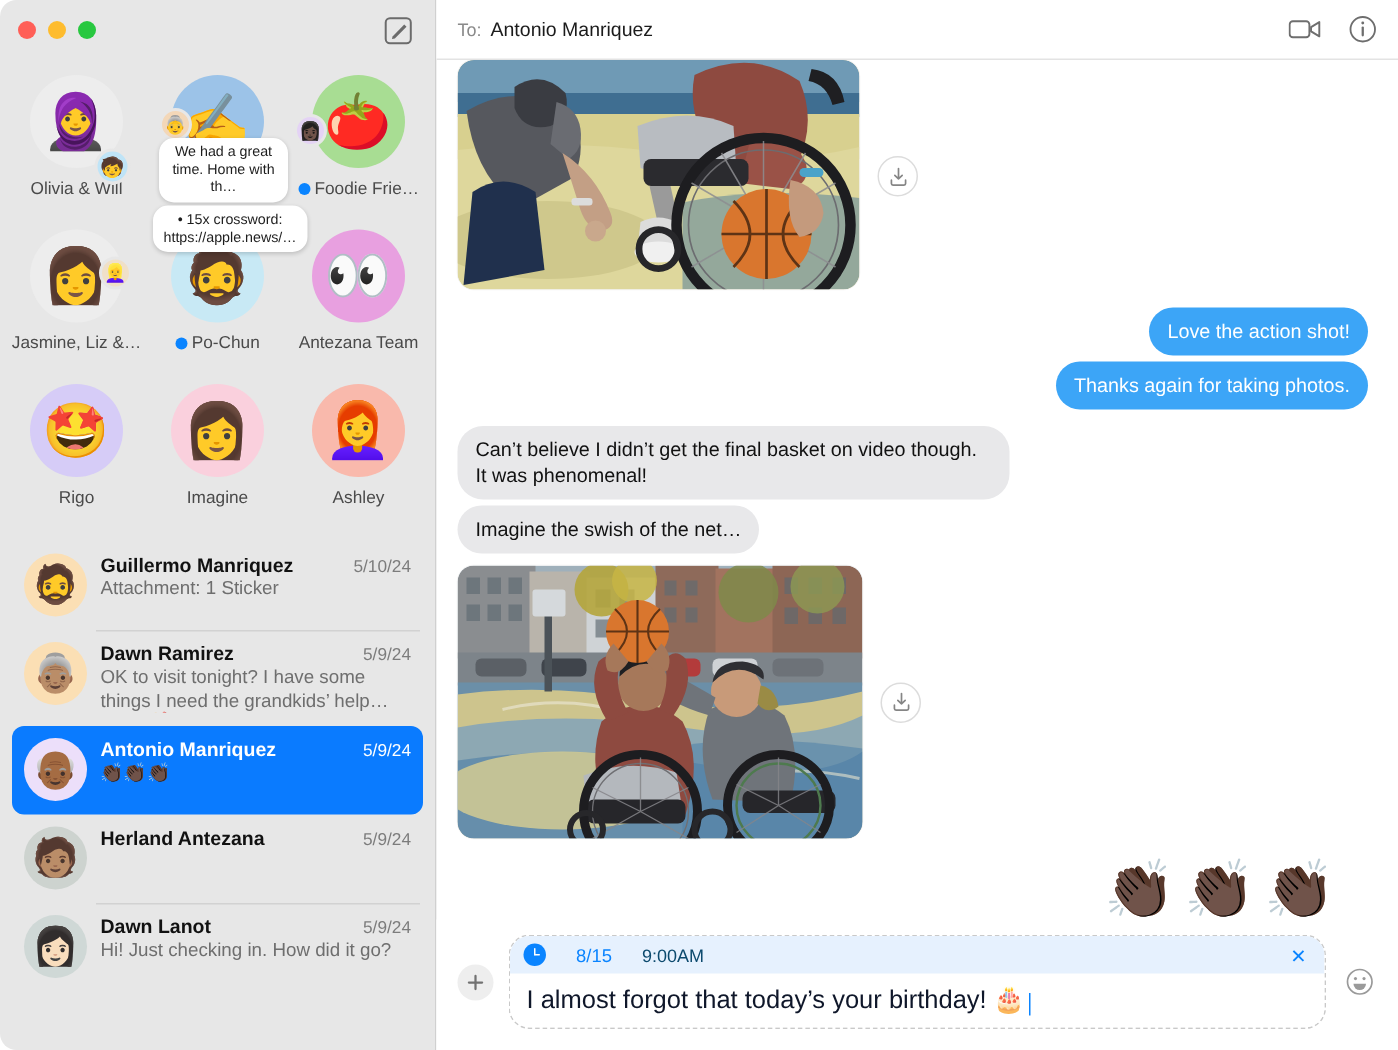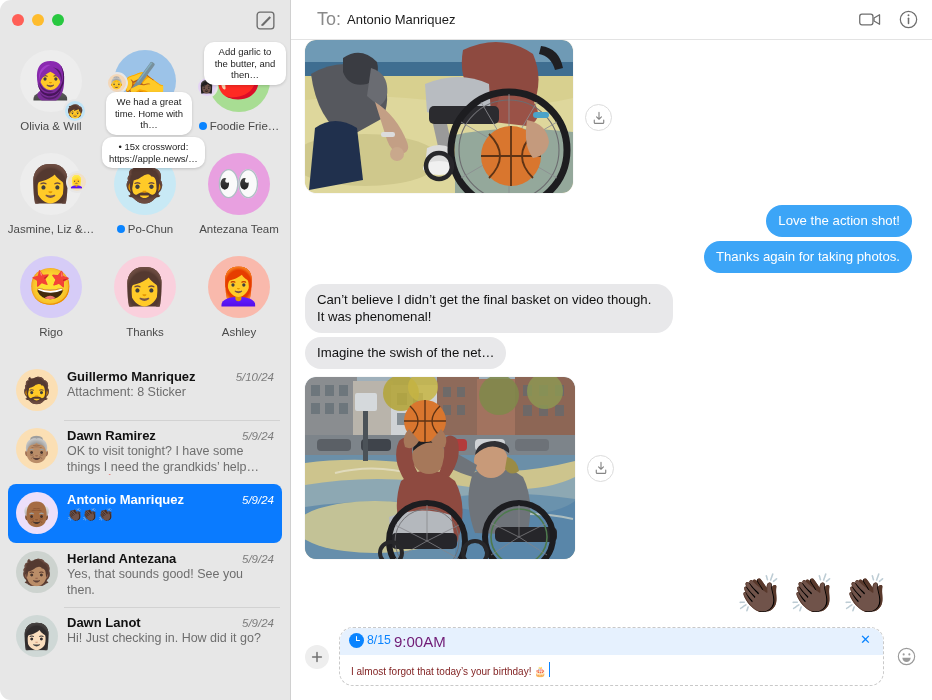--- a/index.html
+++ b/index.html
@@ -158,21 +158,21 @@
     overflow: hidden;
     position: relative;
   }
   .conv-body { flex: 1 1 auto; min-width: 0; }
   .conv-top { display: flex; align-items: baseline; gap: 6px; }
   .conv-name {
     font-size: 13px; font-weight: bold; color: #111;
     white-space: nowrap; overflow: hidden; text-overflow: ellipsis;
     flex: 1 1 auto;
   }
-  .conv-date { font-size: 11.5px; color: #7c7c7c; flex: 0 0 auto; font-style: italic; }
+  .conv-date { font-size: 11.5px; color: #7c7c7c; flex: 0 0 auto; }
   .conv-snippet {
     font-size: 12.5px; color: #6e6e6e;
     line-height: 15.5px;
     margin-top: 1px;
     display: -webkit-box; -webkit-line-clamp: 2; -webkit-box-orient: vertical;
     overflow: hidden;
   }
   .conv.selected .conv-name,
   .conv.selected .conv-date,
   .conv.selected .conv-snippet { color: #ffffff; }
@@ -189,21 +189,21 @@
   .main-header {
     height: 40px;
     flex: 0 0 40px;
     display: flex;
     align-items: center;
     padding: 0 14px 0 14px;
     background: rgba(255,255,255,0.88);
     border-bottom: 1px solid #e3e3e3;
     z-index: 10;
   }
-  .to-label { font-size: 18px; color: #8a8a8a; margin-right: 6px; margin-left: 12px; }
+  .to-label { font-size: 12px; color: #8a8a8a; margin-right: 6px; }
   .to-name { font-size: 13px; color: #1b1b1b; }
   .header-actions { margin-left: auto; display: flex; gap: 18px; align-items: center; }
   .hdr-btn { cursor: pointer; display: flex; align-items: center; }
 
   
   .transcript {
     flex: 1 1 auto;
     overflow: hidden;
     padding: 2px 20px 6px 14px;
     display: flex;
@@ -278,43 +278,43 @@
   .input-area {
     flex: 1 1 auto;
     border: 1.4px dashed #c9c9c9;
     border-radius: 14px;
     background: #ffffff;
     overflow: hidden;
   }
   .schedule-banner {
     background: #e6f1fe;
     display: flex;
-    align-items: flex-start;
-    gap: 3px;
+    align-items: flex-end;
+    gap: 20px;
     padding: 5px 10px 5px 9px;
   }
   .clock-icon {
     width: 15px; height: 15px; border-radius: 50%;
     background: #0a84ff; position: relative; flex: 0 0 15px;
   }
   .clock-icon::before, .clock-icon::after {
     content: ""; position: absolute; background: #fff; border-radius: 1px;
   }
   .clock-icon::before { width: 1.6px; height: 4.6px; left: 6.6px; top: 3.2px; }
   .clock-icon::after { width: 4.2px; height: 1.6px; left: 6.6px; top: 6.6px; }
   .sched-date { font-size: 12.3px; color: #0a84ff; }
-  .sched-time { font-size: 15px; color: #701a75; }
+  .sched-time { font-size: 12px; color: #0c4a6e; }
   .sched-close {
     margin-left: auto; font-size: 13px; color: #0a84ff;
     cursor: pointer; line-height: 1; padding: 0 2px;
   }
   .msg-line {
     padding: 7px 11px 8px 11px;
-    font-size: 10px;
-    color: #7f1d1d;
+    font-size: 17px;
+    color: #0f172a;
     display: flex;
     align-items: flex-end;
   }
   .caret {
     display: inline-block;
     width: 1.6px; height: 15px;
     background: #0a84ff;
     margin-left: 2px;
   }
   .emoji-btn {
@@ -358,21 +358,20 @@
           <div class="sub-av" style="background: rgb(243, 215, 184); width: 22px; height: 22px; font-size: 12px; left: 8px; top: 26px;">👵</div>
           <div class="pin-preview" style="left: 8px; top: 46px;">We had a great time. Home with th…</div>
           <div class="pin-label">
             <span class="unread-dot"></span>
             <span>Penpals</span>
           </div>
         </div>
         <div class="pin">
           <div class="pin-av" style="background: rgb(168, 221, 147);">🍅</div>
           <div class="sub-av" style="background: rgb(228, 211, 245); width: 22px; height: 22px; font-size: 12px; left: 4px; top: 30px;">👩🏿</div>
-          <div class="pin-preview" style="left: 12px; top: -4px;">Add garlic to the butter, and then…</div>
           <div class="pin-label">
             <span class="unread-dot"></span>
             <span>Foodie Frie…</span>
           </div>
         </div>
         <div class="pin">
           <div class="pin-av" style="background: rgb(237, 237, 237);">👩</div>
           <div class="sub-av" style="background: rgb(240, 224, 200); width: 22px; height: 22px; font-size: 12px; right: 10px; top: 22px;">👱‍♀️</div>
           <div class="pin-label">
             <span>Jasmine, Liz &amp;…</span>
@@ -394,40 +393,40 @@
         </div>
         <div class="pin">
           <div class="pin-av" style="background: rgb(214, 204, 247);">🤩</div>
           <div class="pin-label">
             <span>Rigo</span>
           </div>
         </div>
         <div class="pin">
           <div class="pin-av" style="background: rgb(250, 208, 221);">👩</div>
           <div class="pin-label">
-            <span>Thanks</span>
+            <span>Imagine</span>
           </div>
         </div>
         <div class="pin">
           <div class="pin-av" style="background: rgb(249, 185, 172);">👩‍🦰</div>
           <div class="pin-label">
             <span>Ashley</span>
           </div>
         </div>
       </div>
 
     <div class="conv-list" id="conv-list">
         <div class="conv">
           <div class="conv-av" style="background: rgb(251, 223, 180);">🧔</div>
           <div class="conv-body">
             <div class="conv-top">
               <div class="conv-name">Guillermo Manriquez</div>
               <div class="conv-date">5/10/24</div>
             </div>
-            <div class="conv-snippet">Attachment: 8 Sticker</div>
+            <div class="conv-snippet">Attachment: 1 Sticker</div>
           </div>
         </div>
         <div class="conv">
           <div class="conv-av" style="background: rgb(251, 223, 180);">👵🏽</div>
           <div class="conv-body">
             <div class="conv-top">
               <div class="conv-name">Dawn Ramirez</div>
               <div class="conv-date">5/9/24</div>
             </div>
             <div class="conv-snippet">OK to visit tonight? I have some things I need the grandkids’ help with. 🥰</div>
@@ -443,21 +442,20 @@
             <div class="conv-snippet">👏🏿👏🏿👏🏿</div>
           </div>
         </div>
         <div class="conv">
           <div class="conv-av" style="background: rgb(205, 211, 207);">🧑🏽</div>
           <div class="conv-body">
             <div class="conv-top">
               <div class="conv-name">Herland Antezana</div>
               <div class="conv-date">5/9/24</div>
             </div>
-            <div class="conv-snippet">Yes, that sounds good! See you then.</div>
           </div>
         </div>
         <div class="conv">
           <div class="conv-av" style="background: rgb(207, 216, 214);">👩🏻</div>
           <div class="conv-body">
             <div class="conv-top">
               <div class="conv-name">Dawn Lanot</div>
               <div class="conv-date">5/9/24</div>
             </div>
             <div class="conv-snippet">Hi! Just checking in. How did it go?</div>

